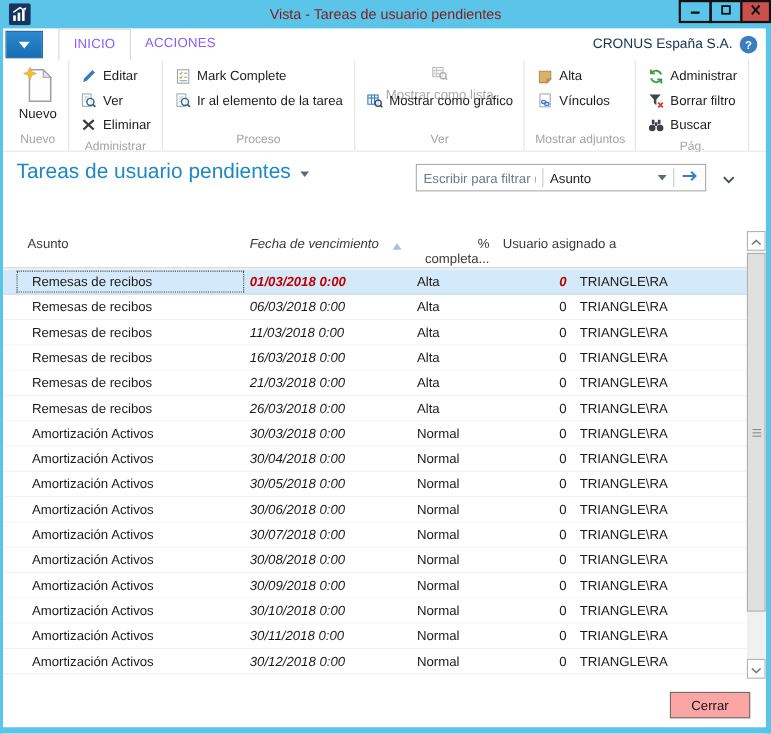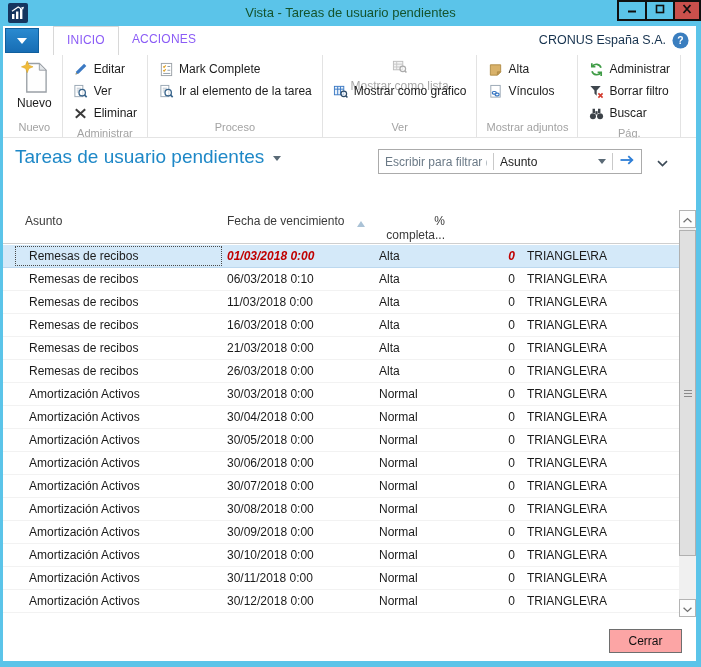--- a/index.html
+++ b/index.html
@@ -12,21 +12,21 @@
   .window { position:absolute; inset:0;
     border-left:3px solid var(--titlebar,#5bc4e9);
     border-right:5px solid var(--titlebar,#5bc4e9);
     border-bottom:6px solid var(--titlebar,#5bc4e9);
   }
   
   .titlebar { position:absolute; top:-0px; left:-3px; right:-5px; height:26px;
     background:var(--titlebar,#5bc4e9); display:flex; align-items:center; }
   .app-logo { position:absolute; left:8px; top:3px; width:20px; height:20px; }
   .titlebar-title { position:absolute; left:0; right:0; text-align:center;
-    font-size:13px; color:#14532d; line-height:26px; }
+    font-size:13px; color:#7f1d1d; line-height:26px; }
   .winbtns { position:absolute; right:0; top:0; display:flex; z-index:5; }
   .winbtn { width:30px; height:21px; border:2px solid #101010; margin-left:-2px;
     background:transparent; display:flex; align-items:center; justify-content:center; cursor:default; }
   .winbtn.close { background:var(--closebtn,#c9504c); width:28px; }
   
   .tabrow { position:absolute; top:26px; left:0; right:0; height:29px; background:#fff; }
   .appmenu-btn { position:absolute; left:2px; top:2px; width:34px; height:25px;
     background:linear-gradient(#2a8ad0,#176db4); border:1px solid #0f5f9e;
     display:flex; align-items:center; justify-content:center; }
   .caret-w { width:0; height:0; border-left:5px solid transparent; border-right:5px solid transparent;
@@ -70,21 +70,21 @@
   .fb-go { width:28px; height:100%; display:flex; align-items:center; justify-content:center;
     background:none; border:none; cursor:default; }
   .collapse-btn { position:absolute; right:26px; top:10px; width:16px; height:12px;
     background:none; border:none; cursor:default; }
   .filter-info { position:absolute; top:44px; right:12px; color:#1a2a3a; font-size:12px; }
   
   .thead { position:absolute; top:72px; left:0; width:676px; height:34px;
     border-bottom:1px solid #cfcfcf; display:flex; color:#3a3a3a; }
   .thead > div { padding-top:4px; line-height:14px; }
   .c1 { width:222px; padding-left:26px; }
-  .c2 { width:148px; padding-left:2px; }
+  .c2 { width:148px; padding-left:2px;font-style:italic; }
   .c3 { width:70px;  padding-left:6px; }
   .c4 { width:74px;  text-align:right; padding-right:2px; }
   .c5 { flex:1; padding-left:10px; }
   .thead .c1 { padding-left:22px; }
   .thead .c2 { display:flex; }
   .sort-asc { width:0; height:0; border-left:4px solid transparent; border-right:4px solid transparent;
     border-bottom:6px solid #aac2d6; margin:7px 8px 0 auto; }
   .rows { position:absolute; top:107px; left:0; width:676px; }
   .trow { display:flex; height:23px; line-height:22px; border-bottom:1px solid #f2f2f2;
     background:#fff; cursor:default; white-space:nowrap; }
@@ -350,33 +350,34 @@
     </div>
 
 
     <div class="thead">
       <div class="c1">Asunto</div>
       <div class="c2">
         <span>Fecha de vencimiento</span>
         <span class="sort-asc"></span>
       </div>
       <div class="c4">% completa...</div>
+      <div class="c5">Usuario asignado a</div>
     </div>
 
     <div class="rows" id="rows">
         <div class="trow selected overdue">
           <div class="c1">Remesas de recibos</div>
           <div class="c2">01/03/2018 0:00</div>
           <div class="c3">Alta</div>
           <div class="c4">0</div>
           <div class="c5">TRIANGLE\RA</div>
         </div>
         <div class="trow">
           <div class="c1">Remesas de recibos</div>
-          <div class="c2">06/03/2018 0:10</div>
+          <div class="c2">06/03/2018 0:00</div>
           <div class="c3">Alta</div>
           <div class="c4">0</div>
           <div class="c5">TRIANGLE\RA</div>
         </div>
         <div class="trow">
           <div class="c1">Remesas de recibos</div>
           <div class="c2">11/03/2018 0:00</div>
           <div class="c3">Alta</div>
           <div class="c4">0</div>
           <div class="c5">TRIANGLE\RA</div>

